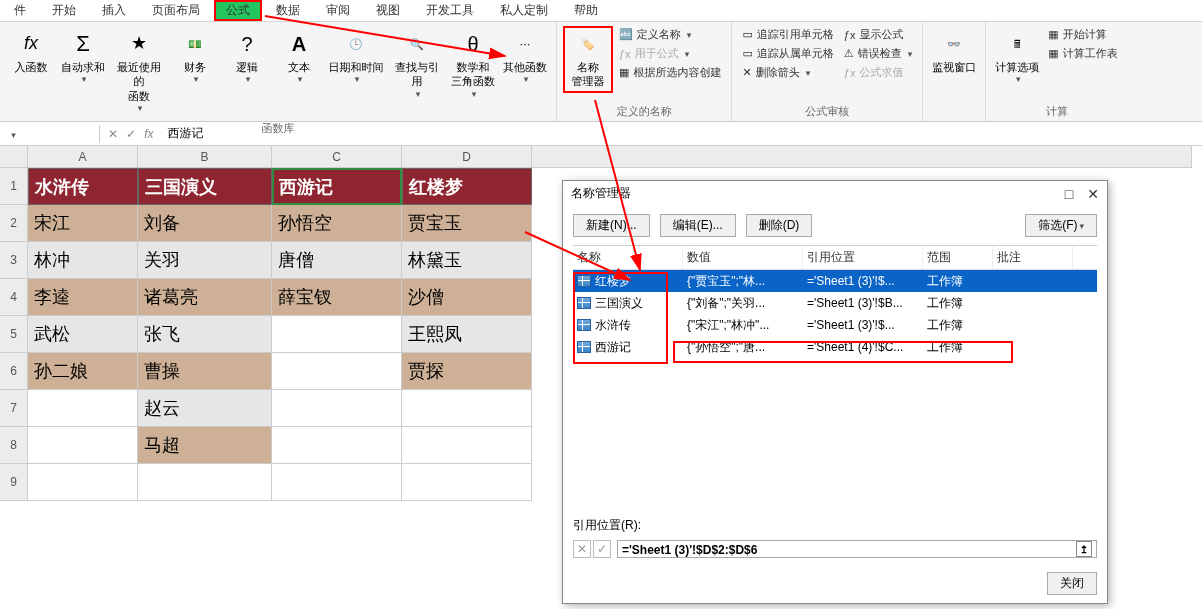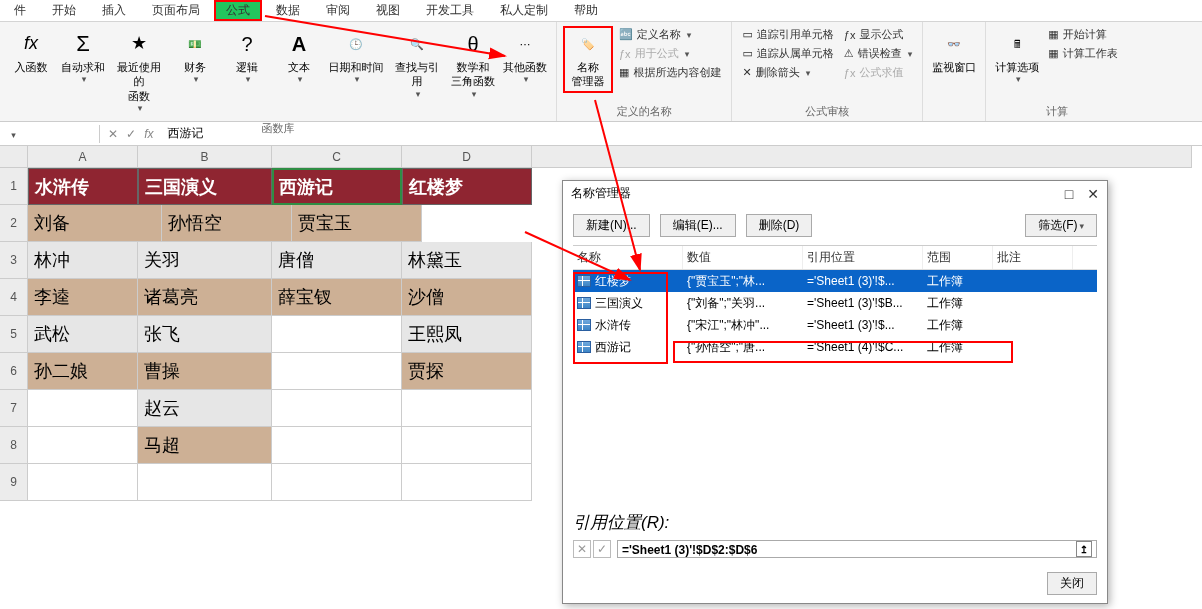--- a/index.html
+++ b/index.html
@@ -63,21 +63,21 @@
   .c-nm { width:110px; display:flex; gap:4px; align-items:center;}
   .c-val { width:120px; }
   .c-ref { width:120px; }
   .c-sc { width:70px; }
   .c-note { width:80px; }
   .nm-icon { width:14px; height:12px; background:linear-gradient(#6fa8dc,#3d85c6); border:1px solid #2a5ea0; display:inline-block; position:relative; }
   .nm-icon::before, .nm-icon::after { content:""; position:absolute; background:#fff; }
   .nm-icon::before { left:4px; top:0; width:1px; height:100%; }
   .nm-icon::after { top:4px; left:0; height:1px; width:100%; }
   .nm-ref-row { display:flex; align-items:center; gap:6px; padding: 6px 10px; }
-  .nm-ref-row label { font-size:17px;font-style:italic; }
+  .nm-ref-row label { font-size:12px; }
   .nm-ref-input { flex:1; border:1px solid #aaa; padding:0 4px; font-size:12px; display:flex; align-items:flex-end;font-weight:bold; }
   .nm-ref-input .pick { width:16px; height:16px; border:1px solid #888; margin-left:auto; font-size:10px; display:flex; align-items:center; justify-content:center;}
   .nm-footer { display:flex; justify-content:flex-end; padding:8px 10px;align-items:flex-end; }
   .xv { display:flex; gap:2px; }
   .xv span { width:18px; height:18px; border:1px solid #bbb; display:flex; align-items:center; justify-content:center; color:#999; font-size:12px; }
 
   
   .arrow-svg { position:absolute; pointer-events:none; }
   .redbox { position:absolute; border:2px solid red; pointer-events:none; }
 
@@ -254,20 +254,21 @@
     </div>
 
     <div class="grid-row">
       <div class="cell hdr-cell col-A">水浒传</div>
       <div class="cell hdr-cell col-B">三国演义</div>
       <div class="cell hdr-cell col-C active-cell">西游记</div>
       <div class="cell hdr-cell col-D">红楼梦</div>
     </div>
 
     <div class="grid-row">
+      <div class="cell d-odd col-A">宋江</div>
       <div class="cell d-odd col-B">刘备</div>
       <div class="cell d-odd col-C">孙悟空</div>
       <div class="cell d-odd col-D">贾宝玉</div>
     </div>
     <div class="grid-row">
       <div class="cell d-even col-A">林冲</div>
       <div class="cell d-even col-B">关羽</div>
       <div class="cell d-even col-C">唐僧</div>
       <div class="cell d-even col-D">林黛玉</div>
     </div>

